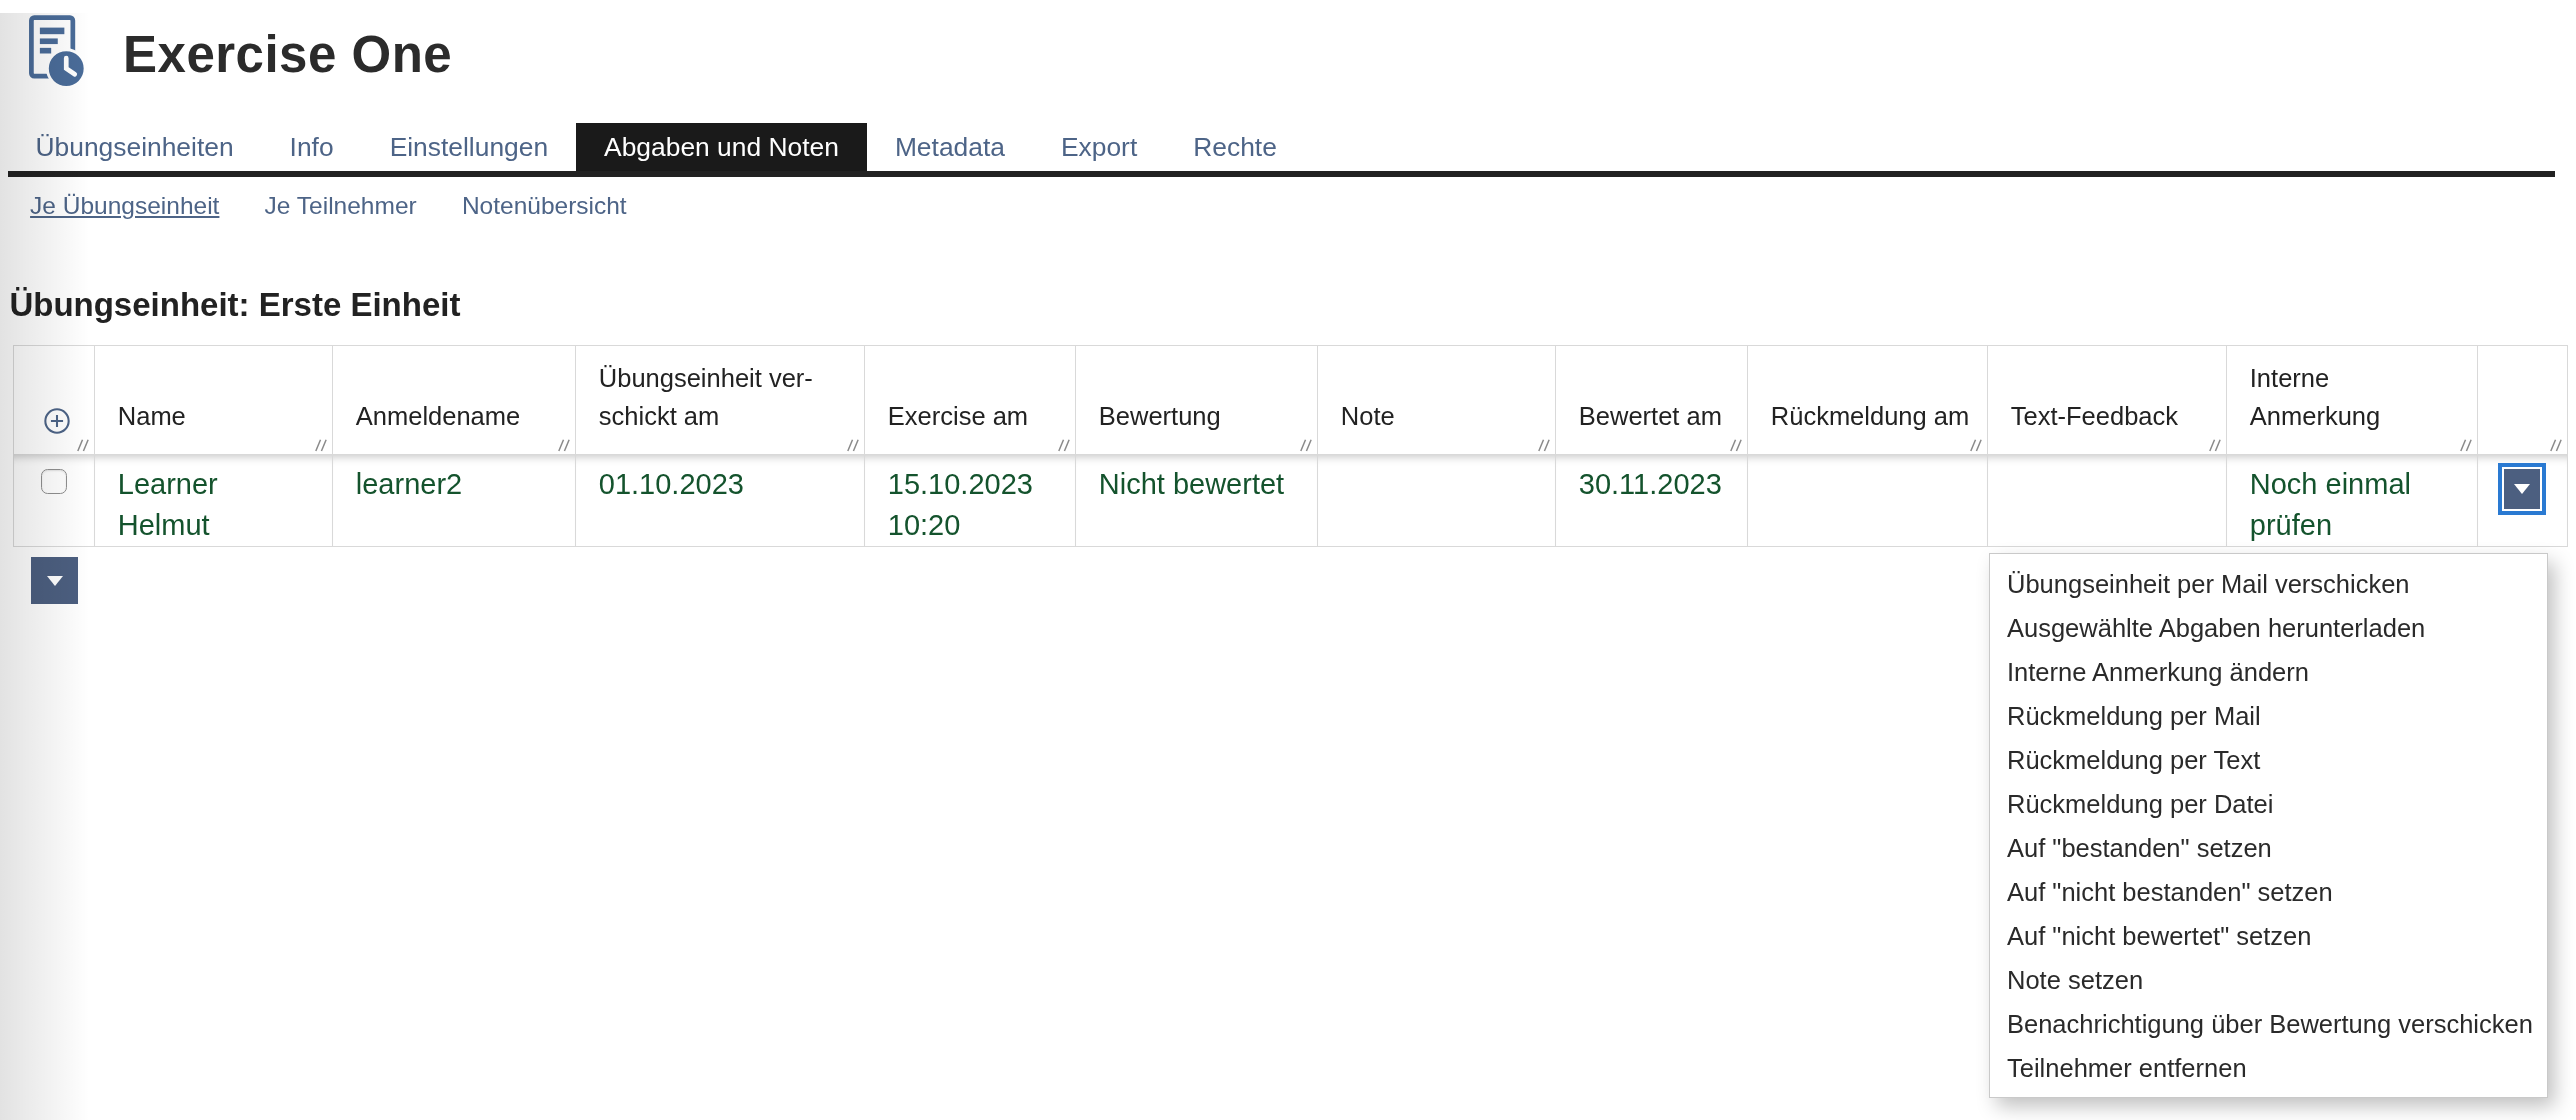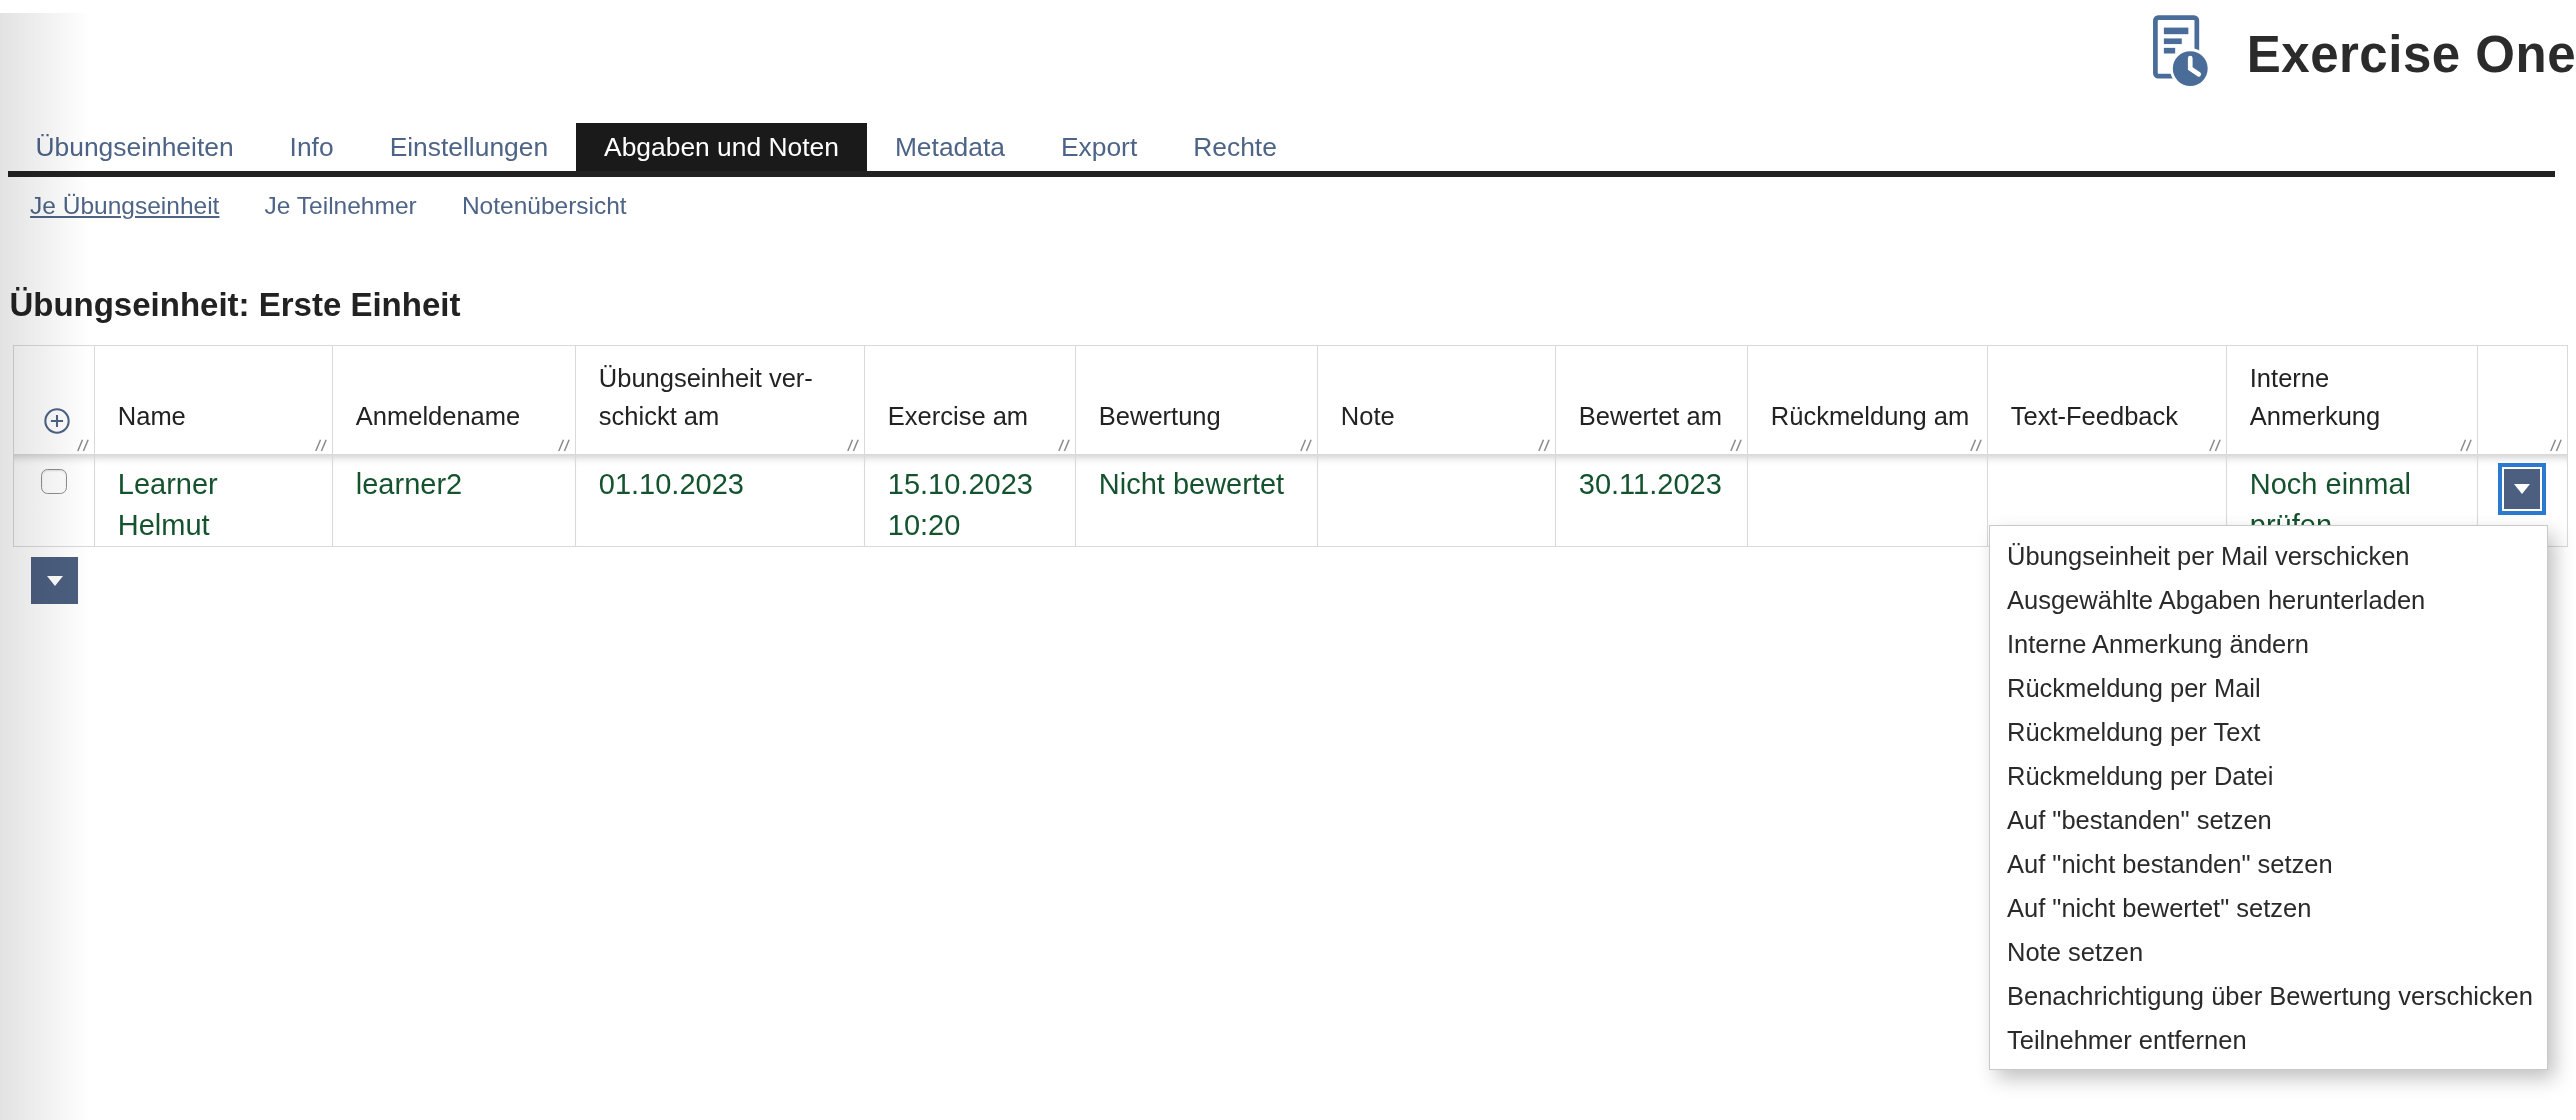--- a/index.html
+++ b/index.html
@@ -5,21 +5,21 @@
   * { margin:0; padding:0; box-sizing:border-box; }
   html,body { width:2576px; height:1121px; background:#fff; overflow:hidden;
     font-family:"Liberation Sans","DejaVu Sans",sans-serif; color:#1c1c1c; }
   #page { position:relative; width:2576px; height:1121px; }
 
   
   #left-shade { position:absolute; left:0; top:0; bottom:0; width:90px;
     background:linear-gradient(to right, rgba(0,0,0,0.115), rgba(0,0,0,0)); pointer-events:none; z-index:60; }
 
   
-  #header { display:flex; align-items:center; margin:13.2px 0 0 17px; height:83px;justify-content:flex-end; }
+  #header { display:flex; align-items:center; margin:13.2px 0 0 17px; height:83px; }
   #app-title { font-size:51px; font-weight:bold; color:#2b2b2b; margin-left:32px; letter-spacing:0.5px; }
 
   
   #tab-bar { display:flex; margin-left:7.5px; width:2547px; margin-top:27px;
     border-bottom:6.6px solid #222; }
   .tab { height:48px; line-height:48px; padding:0 28px; font-size:26.4px; color:#4d6487; cursor:pointer; }
   .tab.active { background:#1a1a1a; color:#ffffff; }
 
   
   #sub-nav { display:flex; margin-left:7.5px; margin-top:13.2px; height:32px; align-items:center; }
@@ -53,21 +53,21 @@
   .row-action-btn .btn-core { width:100%; height:100%; background:#4c5f80;
     display:flex; align-items:center; justify-content:center; }
   .caret-down { width:0; height:0; border-left:8.5px solid transparent; border-right:8.5px solid transparent;
     border-top:10.4px solid #fff; }
 
   
   #bulk-actions-button { margin:10.4px 0 0 31px; width:47px; height:47px; background:#4c5f80;
     border:none; display:flex; align-items:center; justify-content:center; cursor:pointer; }
 
   
-  #row-actions-menu { position:absolute; left:1989px; top:512px; width:559px;
+  #row-actions-menu { position:absolute; left:1989px; top:540px; width:559px;
     background:#fff; border:0.9px solid #c9c9c9; padding:7.5px 0;
     box-shadow:6.6px 9.4px 19px rgba(0,0,0,0.25); z-index:40; }
   .menu-item { height:44px; line-height:44px; padding:0 19px 0 17px; font-size:25.5px; color:#2a2a2a;
     white-space:nowrap; cursor:pointer; }
 </style>
 </head>
 <body>
 
 <div id="page">
   <div id="left-shade"></div>

